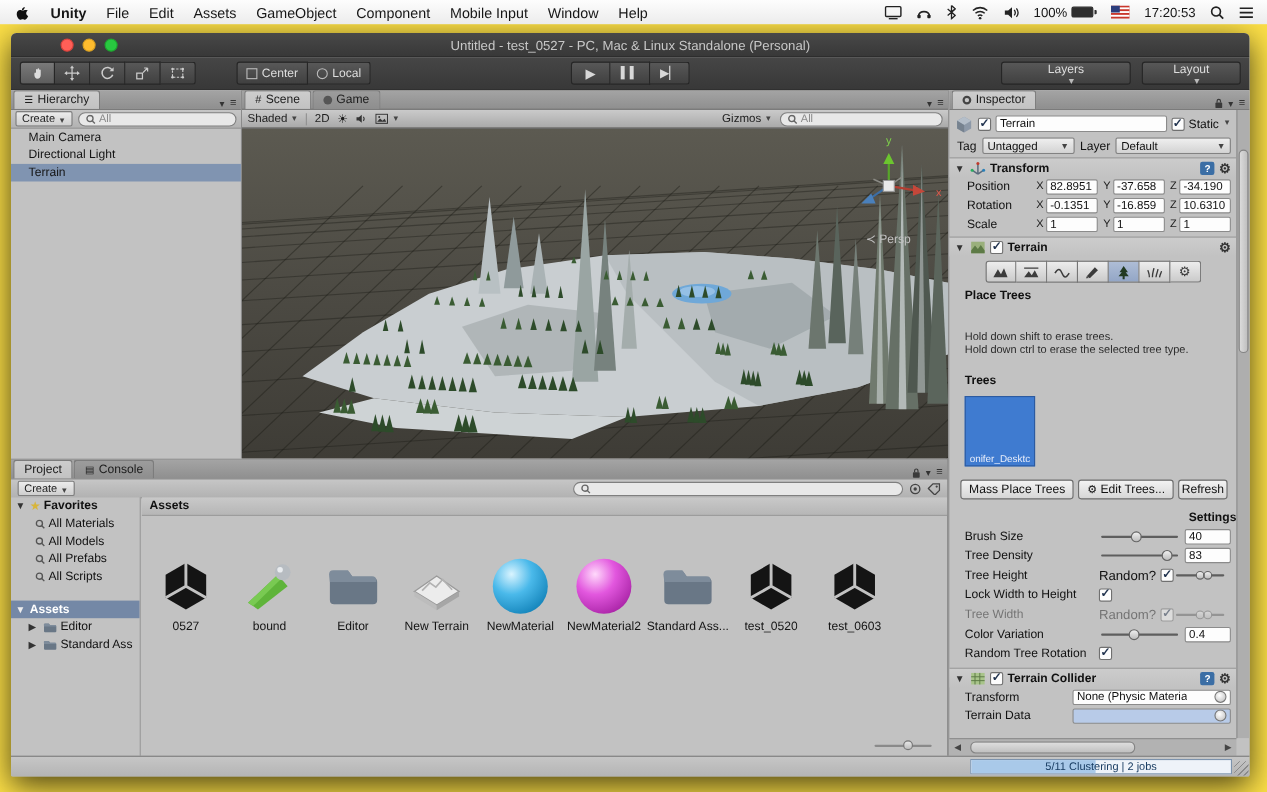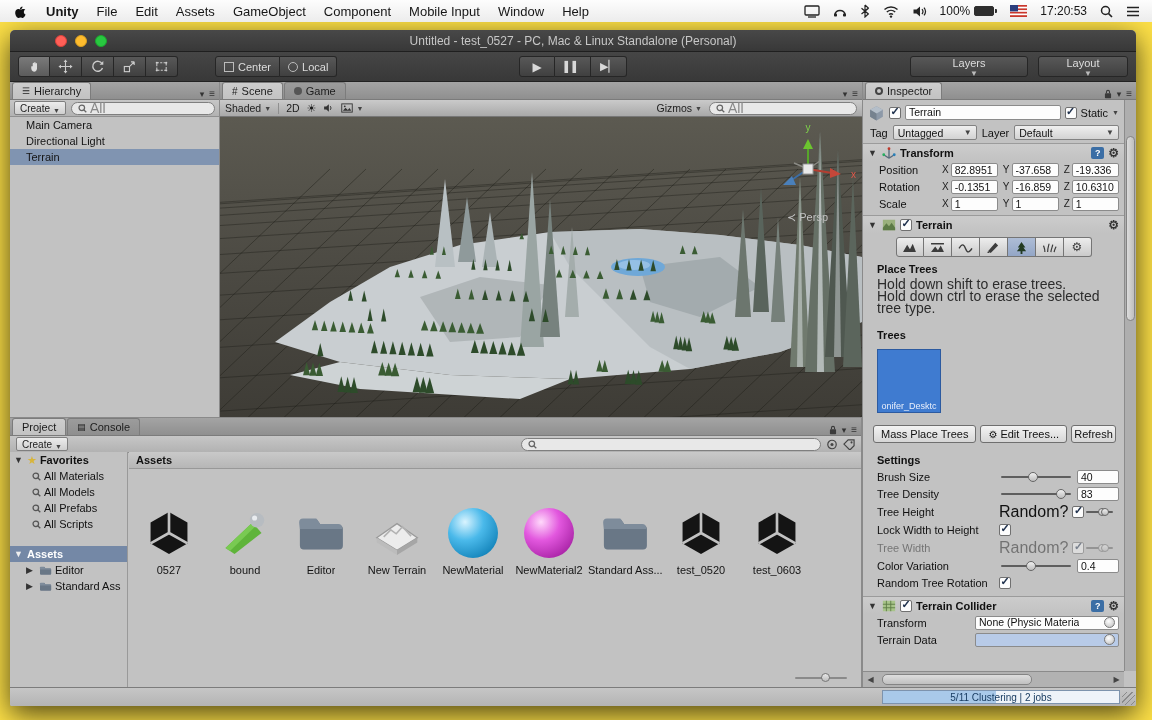--- a/index.html
+++ b/index.html
@@ -49,21 +49,21 @@
   .dd-layers{width:118px;}
   .dd-layout{width:90px;}
 
   
   .tabs{display:flex;align-items:flex-end;height:18px;background:linear-gradient(#a4a4a4,#8f8f8f);border-bottom:1px solid #7b7b7b;padding-left:2px;gap:1px;font-size:11px;color:#1c1c1c;}
   .tab{height:17px;padding:0 9px;display:flex;align-items:center;gap:4px;border:1px solid #7c7c7c;border-bottom:none;border-radius:3px 3px 0 0;white-space:nowrap;}
   .tab.active{background:linear-gradient(#cdcdcd,#c2c2c2);}
   .tab.inactive{background:linear-gradient(#9c9c9c,#8e8e8e);}
   .tabs-right{margin-left:auto;display:flex;align-items:center;gap:5px;padding-right:4px;color:#333;font-size:9px;}
   .mini-dd{height:14px;background:linear-gradient(#ececec,#cfcfcf);border:1px solid #7f7f7f;border-radius:2px;font-size:10px;display:flex;align-items:flex-end;padding:0 5px;gap:3px;color:#222;}
-  .search-pill{height:13px;background:#e8e8e8;border:1px solid #7f7f7f;border-radius:7px;display:flex;align-items:center;padding:0 6px;gap:3px;font-size:14px;color:#888;}
+  .search-pill{height:13px;background:#e8e8e8;border:1px solid #7f7f7f;border-radius:7px;display:flex;align-items:center;padding:0 6px;gap:3px;font-size:10px;color:#888;}
 
   
   .hierarchy{position:absolute;left:0;top:52px;width:210px;height:335px;background:#c2c2c2;border-right:1px solid #8a8a8a;}
   .h-create{height:17px;display:flex;align-items:center;background:linear-gradient(#c6c6c6,#b2b2b2);border-bottom:1px solid #909090;padding:0 4px;gap:5px;}
   .h-create .search-pill{flex:1;}
   .h-item{height:16px;display:flex;align-items:center;padding-left:16px;font-size:11px;color:#141414;}
   .h-item.sel{background:#8094b1;}
 
   
   .scene-panel{position:absolute;left:210px;top:52px;width:642px;height:335px;background:#4c4a43;}
@@ -112,34 +112,34 @@
   .t-row{display:flex;align-items:center;height:17px;padding:0 5px 0 16px;}
   .t-label{width:58px;flex:none;}
   .ax{font-size:10px;margin:0 2px 0 5px;color:#222;}
   .t-row .fld{flex:1;min-width:0;height:14px;}
   .terr-tools{display:flex;justify-content:center;gap:0;margin:4px 0 3px 0;}
   .terr-btn{width:28px;height:20px;background:linear-gradient(#ededed,#cacaca);border:1px solid #757575;border-left-width:0;display:flex;align-items:center;justify-content:center;}
   .terr-btn:first-child{border-left-width:1px;border-radius:3px 0 0 3px;}
   .terr-btn:last-child{border-radius:0 3px 3px 0;}
   .terr-btn.active{background:linear-gradient(#aebdd6,#93a6c6);}
   .bold-label{font-weight:bold;padding:3px 0 2px 14px;}
-  .help-text{padding:1px 0 0 14px;font-size:14px;line-height:12px;color:#2c2c2c;}
+  .help-text{padding:1px 0 0 14px;font-size:10px;line-height:12px;color:#2c2c2c;margin-top:23px;}
   .tree-thumb{position:relative;width:64px;height:64px;margin:6px 0 0 14px;background:#3f7bd0;border:1px solid #2c5aa0;display:flex;align-items:flex-end;justify-content:center;}
   .tree-thumb .thumb-label{font-size:9px;color:#e8eefb;white-space:nowrap;overflow:hidden;max-width:62px;padding-bottom:1px;}
   .btn-row{display:flex;gap:4px;margin:12px 8px 0 10px;}
   .btn{height:18px;background:linear-gradient(#f3f3f3,#d6d6d6);border:1px solid #6f6f6f;border-radius:3px;font-size:11px;display:flex;align-items:center;justify-content:center;gap:3px;padding:0 7px;white-space:nowrap;overflow:hidden;}
   .s-row{display:flex;align-items:center;height:17px;padding:0 5px 0 14px;}
   .s-row.tall{height:19px;}
   .s-label{width:122px;flex:none;white-space:nowrap;overflow:hidden;}
   .slider{position:relative;height:12px;flex:1;margin:0 6px 0 2px;}
   .sl-track{position:absolute;left:0;right:0;top:5px;height:2px;background:#5e5e5e;border-radius:1px;}
   .sl-thumb{position:absolute;top:1px;width:10px;height:10px;border-radius:50%;background:linear-gradient(#efefef,#bdbdbd);border:1px solid #666;}
   .sl-thumb.small{width:8px;height:8px;top:2px;}
   .val-fld{width:42px;flex:none;height:14px;}
-  .rnd-label{font-size:16px;margin-right:4px;white-space:nowrap;}
+  .rnd-label{font-size:12px;margin-right:4px;white-space:nowrap;}
   .dim{opacity:.45;}
   .obj-fld{flex:1;min-width:0;height:14px;display:flex;align-items:center;justify-content:space-between;}
   .obj-pick{width:11px;height:11px;border-radius:50%;border:1px solid #777;background:radial-gradient(circle at 40% 35%,#fff,#bbb);flex:none;margin-left:2px;}
   .v-scroll{position:absolute;right:0;top:18px;bottom:16px;width:12px;background:#aeaeae;border-left:1px solid #8b8b8b;}
   .v-thumb{position:absolute;left:1px;right:1px;top:36px;height:185px;background:linear-gradient(90deg,#dcdcdc,#bfbfbf);border:1px solid #848484;border-radius:5px;}
   .h-scroll{position:absolute;left:0;right:12px;bottom:0;height:16px;background:#b2b2b2;border-top:1px solid #8b8b8b;display:flex;align-items:center;}
   .h-arrow{width:15px;height:100%;display:flex;align-items:center;justify-content:center;font-size:8px;color:#444;}
   .h-track{flex:1;position:relative;height:100%;}
   .h-thumb{position:absolute;left:4px;width:150px;top:2px;bottom:2px;background:linear-gradient(#dedede,#c0c0c0);border:1px solid #848484;border-radius:5px;}
 
@@ -891,21 +891,21 @@
           <span class="book">?</span>
           <span class="gear">⚙</span>
         </div>
         <div class="t-row">
           <span class="t-label">Position</span>
           <span class="ax">X</span>
             <div class="fld">82.8951</div>
           <span class="ax">Y</span>
             <div class="fld">-37.658</div>
           <span class="ax">Z</span>
-            <div class="fld">-19.336</div>
+            <div class="fld">-34.190</div>
         </div>
         <div class="t-row">
           <span class="t-label">Rotation</span>
           <span class="ax">X</span>
             <div class="fld">-0.1351</div>
           <span class="ax">Y</span>
             <div class="fld">-16.859</div>
           <span class="ax">Z</span>
             <div class="fld">10.6310</div>
         </div>
@@ -987,21 +987,21 @@
             </div>
           <div class="btn">
               <span style="font-size:10px;">⚙</span>
               <span>Edit Trees...</span>
             </div>
           <div class="btn" style="flex:1;">
               <span>Refresh</span>
             </div>
         </div>
 
-        <div class="bold-label" style="margin-top:8px;">Settings</div>
+        <div class="bold-label" style="margin-top:8px;text-align:right;">Settings</div>
 
         <div class="s-row">
           <span class="s-label">Brush Size</span>
           <div class="slider">
               <div class="sl-track"></div>
               <div class="sl-thumb" style="left:38%;"></div>
             </div>
           <div class="fld val-fld">40</div>
         </div>
         <div class="s-row">

